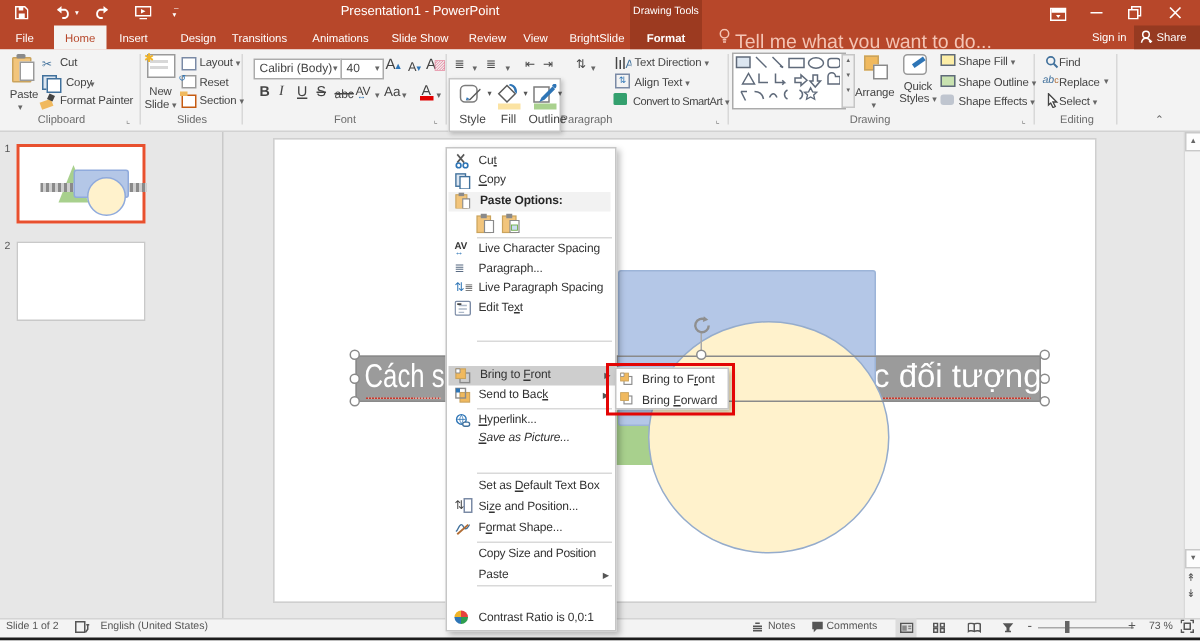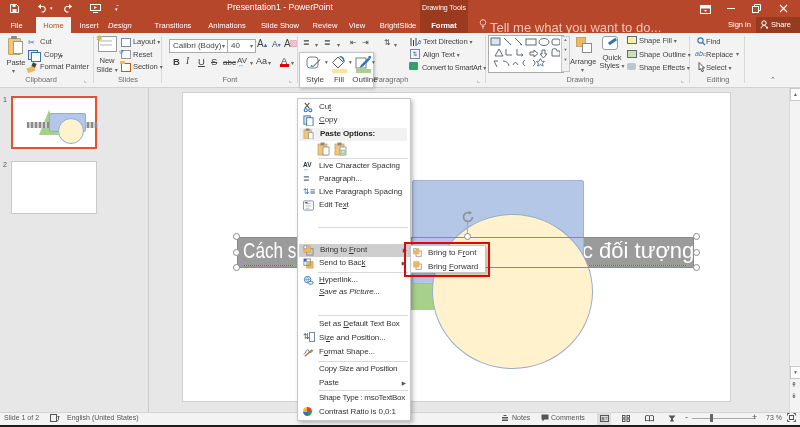--- a/index.html
+++ b/index.html
@@ -61,21 +61,21 @@
     <path d="M2.5 2.5v-2h6v6h-2" fill="none" stroke="#fff"></path>
   </svg>
 <svg class="ab" style="left:779px;top:4px;" width="9" height="9" viewBox="0 0 9 9">
     <path d="M1 1l7 7M8 1l-7 7" stroke="#fff" stroke-width="1.1"></path>
   </svg>
 
 <div class="ab tabtxt" style="left:3px;top:21px;width:27px;text-align:center;">File</div>
 <div class="ab" style="left:36px;top:17px;width:35px;height:16px;background:#f5f4f2;"></div>
 <div class="ab" style="left:36px;top:21px;width:35px;text-align:center;color:#b7472a;font-size:7.6px;">Home</div>
 <div class="ab tabtxt" style="left:74px;top:21px;width:30px;text-align:center;">Insert</div>
-<div class="ab tabtxt" style="left:108px;top:21px;width:36px;text-align:left;font-style:italic;">Design</div>
+<div class="ab tabtxt" style="left:108px;top:21px;width:36px;text-align:right;">Design</div>
 <div class="ab tabtxt" style="left:147px;top:21px;width:52px;text-align:center;">Transitions</div>
 <div class="ab tabtxt" style="left:201px;top:21px;width:52px;text-align:center;">Animations</div>
 <div class="ab tabtxt" style="left:255px;top:21px;width:50px;text-align:center;">Slide Show</div>
 <div class="ab tabtxt" style="left:307px;top:21px;width:36px;text-align:center;">Review</div>
 <div class="ab tabtxt" style="left:344px;top:21px;width:26px;text-align:center;">View</div>
 <div class="ab tabtxt" style="left:372px;top:21px;width:52px;text-align:center;">BrightSlide</div>
 <div class="ab" style="left:420px;top:21px;width:48px;text-align:center;color:#fff;font-size:7.6px;font-weight:bold;">Format</div>
 <svg class="ab" style="left:479px;top:19px;" width="8" height="11" viewBox="0 0 8 11">
     <circle cx="4" cy="3.5" r="2.8" fill="none" stroke="#f4c4b4"></circle>
     <path d="M2.8 7.5h2.4M3 9h2" stroke="#f4c4b4"></path>
@@ -418,23 +418,20 @@
   </div>
   <div class="sep" style="top:262px;"></div>
   <div class="ab" style="left:0;top:264px;width:100%;height:13px;">
     <span class="mi" style="letter-spacing:-0.2px;">Copy Size and Position</span>
   </div>
   <div class="ab" style="left:0;top:278px;width:100%;height:13px;">
     <span class="mi">Paste</span>
     <span class="arrow">▶</span>
   </div>
   <div class="sep" style="top:291px;"></div>
-  <div class="ab" style="left:0;top:293px;width:100%;height:13px;">
-    <span class="mi" style="letter-spacing:-0.3px;">Shape Type : msoTextBox</span>
-  </div>
   <div class="ab" style="left:0;top:307px;width:100%;height:13px;">
     <div class="mic" style="top:1px;width:9px;height:9px;border-radius:50%;background:conic-gradient(#e8423c 0 25%,#2e9e4f 25% 50%,#2e75b6 50% 75%,#f0b429 75% 100%);"></div>
     <span class="mi">Contrast Ratio is 0,0:1</span>
   </div>
 </div>
 <div id="submenu" class="ab" style="z-index:11;left:0;top:0;">
   <div class="ab" style="left:410px;top:245px;width:76px;height:28px;background:#fff;border:1px solid #c6c6c6;box-shadow:2px 2px 4px rgba(0,0,0,0.25);box-sizing:border-box;"></div>
   <svg class="ab" style="left:413px;top:248px;width:9px;height:9px;" viewBox="0 0 12 12">
       <rect x="4" y="4" width="7" height="7" fill="none" stroke="#8a8a8a" stroke-width="1"></rect>
       <rect x="1" y="1" width="7" height="7" fill="#f0b95e" stroke="#caa35c" stroke-width="0.8"></rect>

